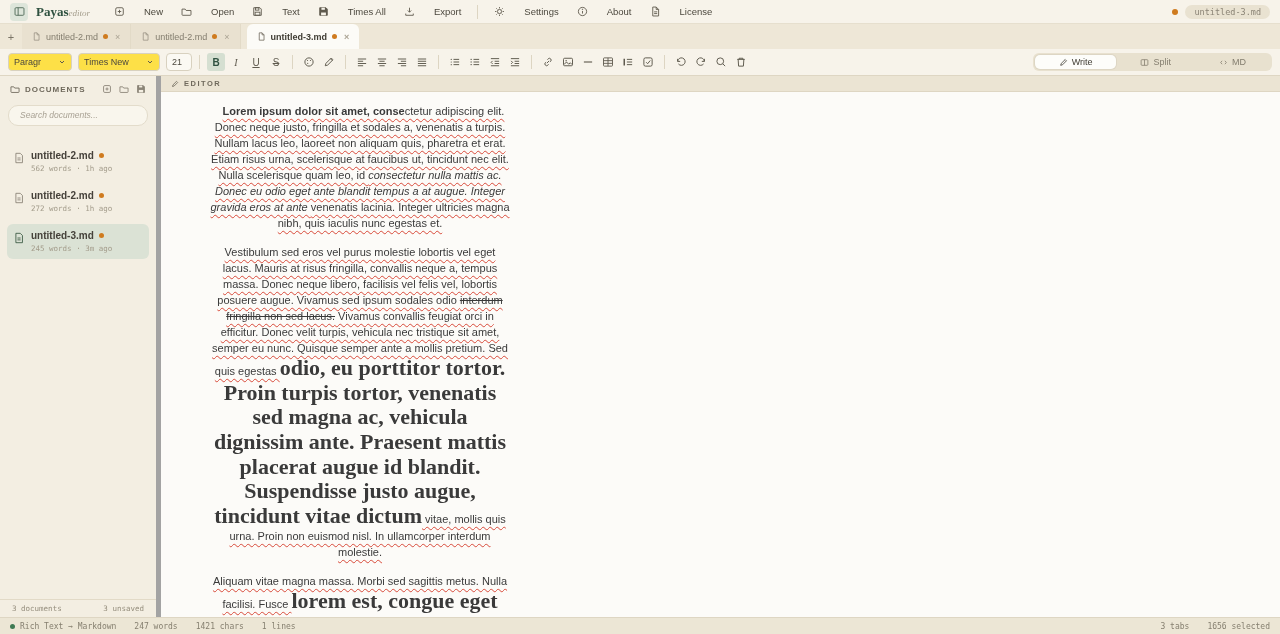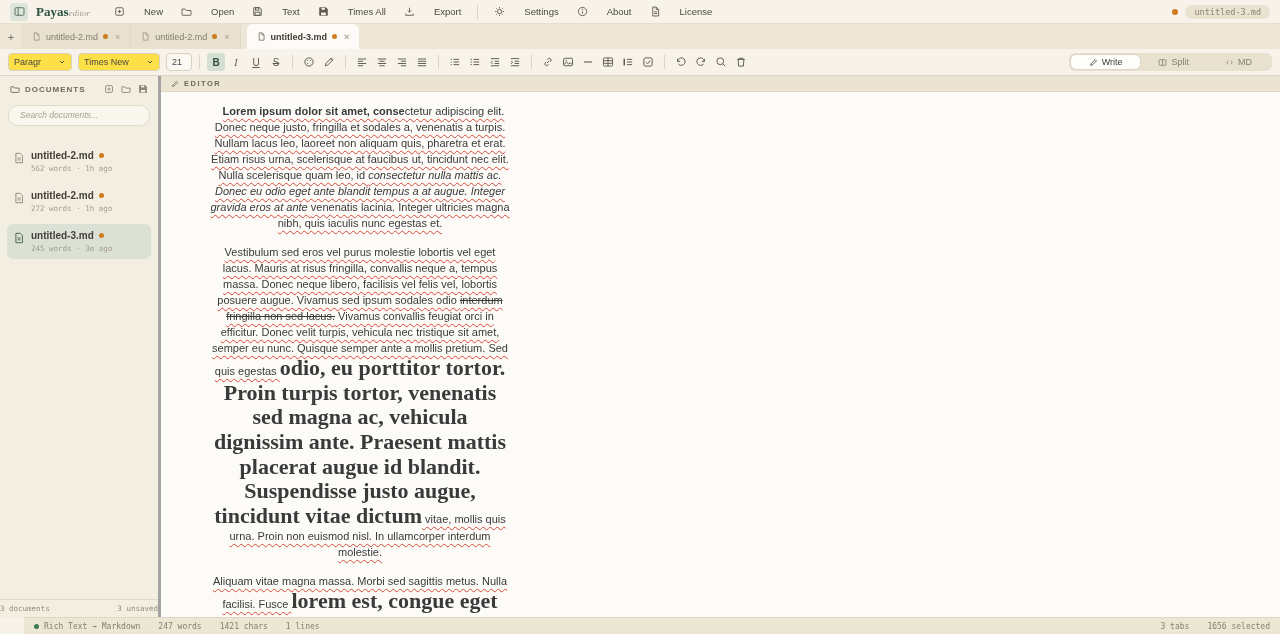--- a/index.html
+++ b/index.html
@@ -44,67 +44,67 @@
   .tb-select.font-fam { width:82px; margin-left:4px; }
   .size-input { width:26px; height:18px; margin-left:4px; background:#fbf9f3;
     border:1px solid #d8d1bf; border-radius:4px; font-size:9px; color:#4c483e; padding:0 5px; }
   .tb-sep { width:1px; height:14px; background:#ddd5c2; margin:0 5px; }
   .tb-btn { width:18px; height:18px; border-radius:3px; display:flex; align-items:center;
     justify-content:center; color:#5f5a4e; font-size:10px; cursor:pointer; }
   .tb-btn.active { background:#d5dfd1; color:#2f5140; }
   .tb-b { font-weight:bold; } .tb-i { font-style:italic; font-family:"Liberation Serif",serif; }
   .tb-u { text-decoration:underline; } .tb-s { text-decoration:line-through; }
   .toolbar-right { margin-left:auto; display:flex; background:#e8e1cf; border-radius:6px; padding:2px; }
-  .mode-btn { display:flex; align-items:center; gap:4px; padding:2px 18px; border-radius:5px;
+  .mode-btn { display:flex; align-items:center; gap:4px; padding:2px 24px; border-radius:5px;
     font-size:9px; color:#837d6e; cursor:pointer; }
   .mode-btn.active { background:#fdfdfa; color:#3f3c33; box-shadow:0 0 0 1px #ddd6c4; }
 
   
   .main { display:flex; height:541px; }
-  .sidebar { width:161px; background:#f3eee2; border-right:3px solid #a3a3a3;
+  .sidebar { width:161px; background:#f3eee2; border-right:5px solid #a3a3a3;
     display:flex; flex-direction:column; }
   .sb-header { display:flex; align-items:center; padding:8px 10px 4px; gap:5px; }
   .sb-title { font-size:8px; letter-spacing:1px; color:#6f695c; font-weight:bold; }
   .sb-header-icons { margin-left:auto; display:flex; gap:7px; }
   .sb-icon-btn { cursor:pointer; }
   .sb-search { margin:6px 8px 10px; }
   .sb-search input { width:100%; height:21px; border:1px solid #e3dccb; border-radius:10px;
     background:#f9f6ed; padding:0 11px; font-size:8.5px; color:#6f695c;font-style:italic; }
   .sb-search input::placeholder { color:#a9a294; }
   .file-list { flex:1; overflow:hidden; padding:8px 0; }
   .file-item { display:flex; gap:7px; margin:0 7px 5px; padding:6px 7px; border-radius:6px; cursor:pointer; }
   .file-item.selected { background:#dbe2d5; }
   .file-icon { margin-top:2px; }
   .file-name-row { display:flex; align-items:center; gap:5px; }
   .file-name { font-size:10px; font-weight:bold; color:#45413a; }
   .file-item .dot { width:5px; height:5px; }
   .file-meta { font-family:"DejaVu Sans Mono", monospace; font-size:7.5px; color:#a39c8b; margin-top:3px; }
   .sb-footer { height:18px; border-top:1px solid #e2dac7; display:flex; align-items:center;
-    justify-content:space-between; padding:0 0;
+    justify-content:space-between; padding:0 12px;
     font-family:"DejaVu Sans Mono", monospace; font-size:7.5px; color:#958e7d; }
 
   
   .editor { flex:1; background:#fcfbf8; display:flex; flex-direction:column; overflow:hidden; }
   .editor-bar { height:16px; background:#ebe4d3; border-bottom:1px solid #ded6c3;
     display:flex; align-items:center; gap:5px; padding:0 10px;
     font-size:7.5px; letter-spacing:1.5px; color:#6f695c; font-weight:bold; }
   .editor-scroll { flex:1; overflow:hidden; }
   .doc { width:302px; margin-left:48px; padding-top:11px; }
   .para { font-size:11px; line-height:16px; text-align:center; color:#3a3a3a; margin-bottom:13px; cursor:text; }
   .run-bold { font-weight:bold;padding-left:7px; }
   .run-italic { font-style:italic; }
   .run-strike { text-decoration:line-through; }
   .run-big { font-family:"Liberation Serif", serif; font-size:22px; font-weight:bold; line-height:1.12; }
   .run-wavy { text-decoration:underline; text-decoration-style:wavy; text-decoration-color:#d84a3a;
     text-decoration-thickness:1px; text-underline-offset:2.5px; }
 
   
   .statusbar { height:17px; background:#ece6d5; border-top:1px solid #ded6c3;
     display:flex; align-items:center; padding:0 10px; gap:18px;
-    font-family:"DejaVu Sans Mono", monospace; font-size:8px; color:#857f6f;margin-left:24px; }
+    font-family:"DejaVu Sans Mono", monospace; font-size:8px; color:#857f6f; }
   .status-mode { display:flex; align-items:center; gap:5px; }
   .green-dot { width:5px; height:5px; border-radius:50%; background:#3f7a53; }
   .status-spacer { flex:1; }
 </style>
 </head>
 <body>
 
 <div class="menubar">
   <div class="panel-btn">
     <span>

